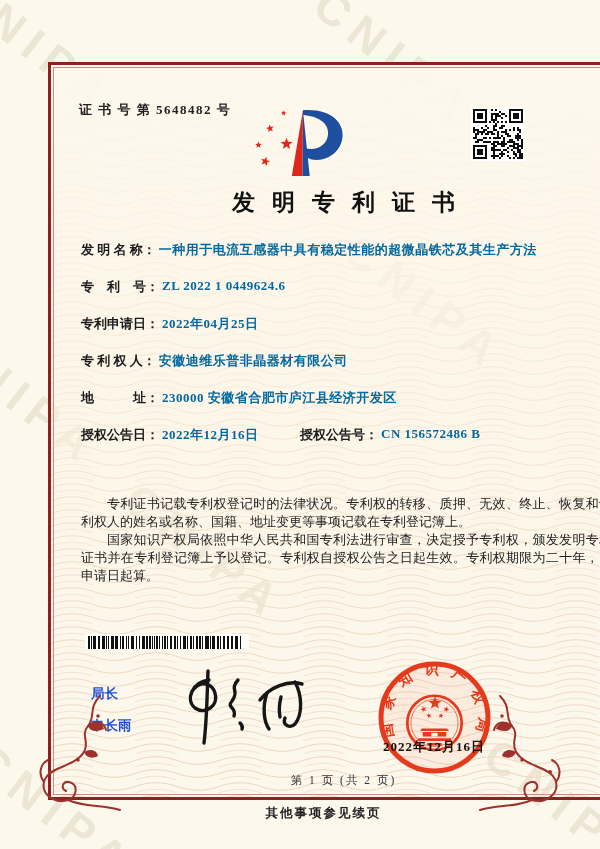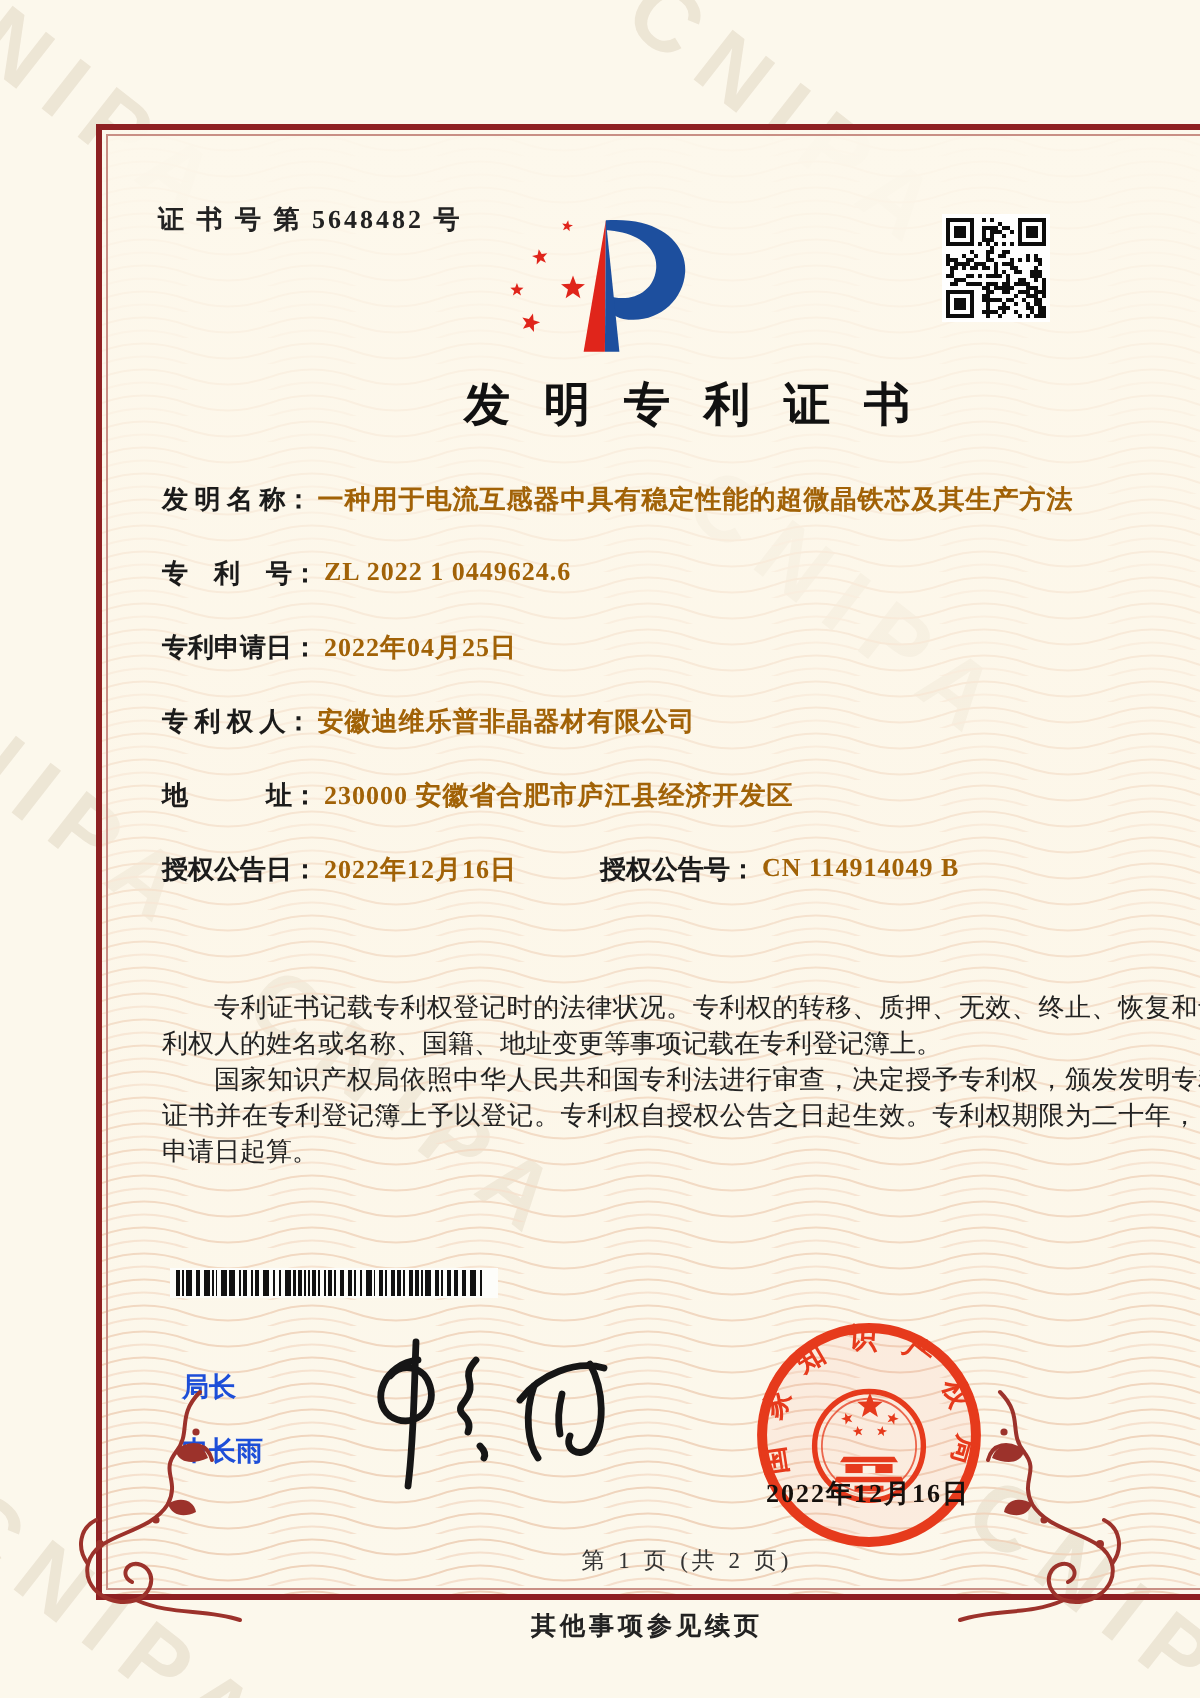--- a/index.html
+++ b/index.html
@@ -44,21 +44,21 @@
   .qr{position:absolute; z-index:3; left:420px; top:42px; width:54px; height:54px; background:#ffffff; padding:2px; box-sizing:border-box;}
   .title{
     position:absolute; z-index:3; left:0; right:0; top:122px;
     text-align:center; font-size:23px; font-weight:bold; color:#111;
     letter-spacing:17px; text-indent:17px; white-space:nowrap;
   }
   
   .fields{position:absolute; z-index:3; left:30px; right:20px; top:176px; font-size:13px;}
   .row{height:37px; display:flex; }
   .lbl{font-weight:600; white-space:pre; color:#1b1b1b;}
-  .val{font-weight:600; margin-left:3px; letter-spacing:.5px; color:#a16207; white-space:nowrap;}
+  .val{font-weight:600; margin-left:3px; letter-spacing:.5px; color:#0369a1; white-space:nowrap;}
   .val-fixed{width:138px;}
   
   .paras{position:absolute; z-index:3; left:30px; right:24px; top:430px; font-size:13px; line-height:18px; text-align:justify; color:#222;}
   .paras p{margin:0; text-indent:2em;}
   
   .barcode{position:absolute; z-index:3; left:34px; top:569px; width:164px; height:15px; background:#fdfdfa; padding:1px 3px; box-sizing:border-box;}
   .barcode svg{width:100%; height:100%;}
   .director{position:absolute; z-index:3; left:40px; top:620px; font-family:"Liberation Sans", sans-serif; font-weight:700; font-size:13.5px; color:#1d4ed8;}
   .director .name{margin-top:14px;}
   .signature{position:absolute; z-index:3; left:125px; top:602px; width:160px; height:90px;}
@@ -338,21 +338,21 @@
         <span class="val">安徽迪维乐普非晶器材有限公司</span>
       </div>
       <div class="row">
         <span class="lbl">地　　　址：</span>
         <span class="val">230000 安徽省合肥市庐江县经济开发区</span>
       </div>
       <div class="row">
         <span class="lbl">授权公告日：</span>
         <span class="val val-fixed">2022年12月16日</span>
         <span class="lbl">授权公告号：</span>
-        <span class="val">CN 114914049 B</span>
+        <span class="val">CN 156572486 B</span>
       </div>
     </div>
 
     <div class="paras">
       <p>专利证书记载专利权登记时的法律状况。专利权的转移、质押、无效、终止、恢复和专利权人的姓名或名称、国籍、地址变更等事项记载在专利登记簿上。</p>
       <p>国家知识产权局依照中华人民共和国专利法进行审查，决定授予专利权，颁发发明专利证书并在专利登记簿上予以登记。专利权自授权公告之日起生效。专利权期限为二十年，自申请日起算。</p>
     </div>
 
     <div class="barcode">
       <svg viewBox="0 0 160 13" preserveAspectRatio="none" shape-rendering="crispEdges">

